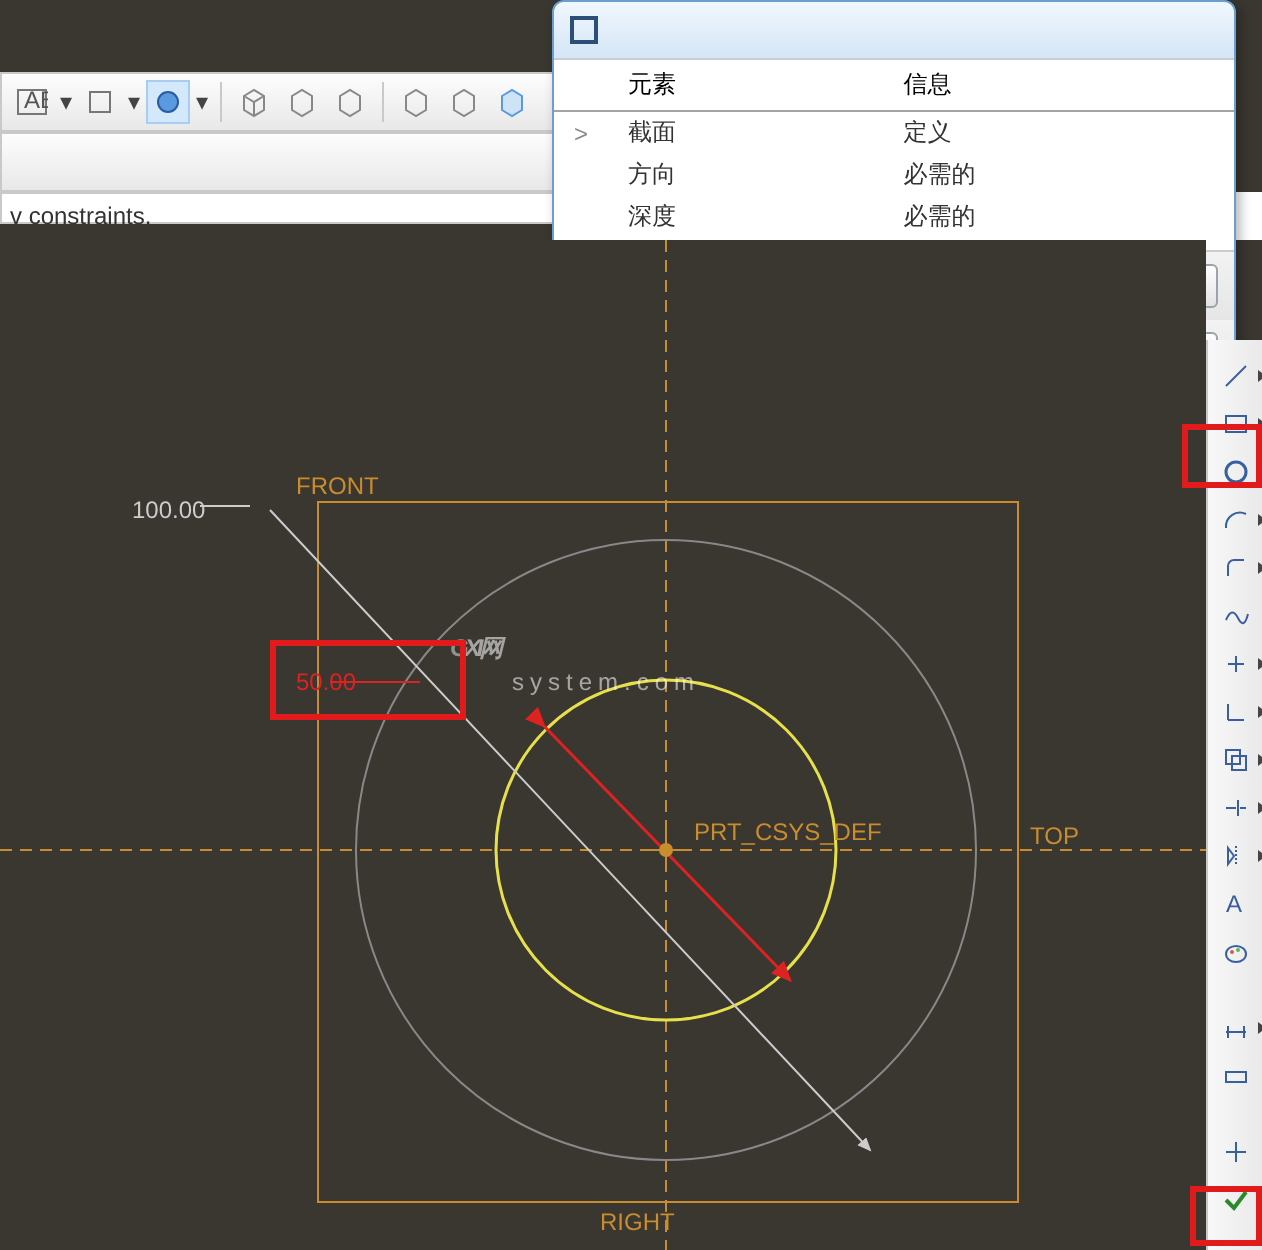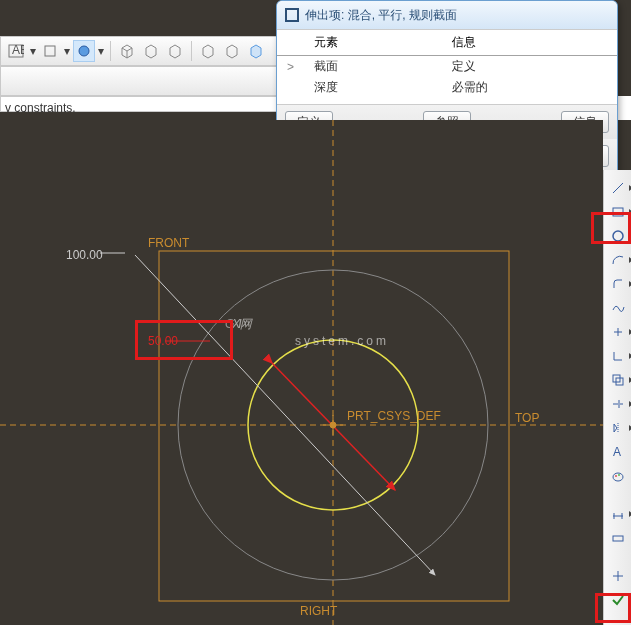--- a/index.html
+++ b/index.html
@@ -43,23 +43,23 @@
 .canvas svg{position:absolute;left:0;top:0}
 
 
 .hl{position:absolute;border:3px solid #e11b1b;pointer-events:none}
 .hl1{left:135px;top:320px;width:98px;height:40px}
 .hl2{right:0;top:212px;width:40px;height:32px}
 .hl3{right:0;top:593px;width:36px;height:30px}
 
 
 .wm{position:absolute;left:225px;top:275px;color:#fff;opacity:.55;pointer-events:none}
-.wm .big{font-size:58px;font-style:italic;font-weight:normal;font-family:Georgia,serif;letter-spacing:-2px}
+.wm .big{font-size:58px;font-style:italic;font-weight:bold;font-family:Georgia,serif;letter-spacing:-2px}
 .wm .big .g{color:#ddd}
-.wm .sm{font-size:12px;letter-spacing:3px;margin-top:-8px;margin-left:70px}
+.wm .sm{font-size:12px;letter-spacing:3px;margin-top:-8px;margin-left:31px}
 </style>
 </head>
 <body>
 
 <div class="tb-row">
   <button class="tb-btn">
       <svg width="16" height="14">
         <rect x="1" y="1" width="14" height="12" fill="none" stroke="#777"></rect>
         <text x="4" y="10" font-size="9" fill="#555">AB</text>
       </svg>
@@ -116,34 +116,38 @@
 <div class="sel-area">
   <svg width="16" height="16">
       <path d="M3 2 L3 13 L6 10 L8 14 L10 13 L8 9 L12 9 Z" fill="#fff" stroke="#333"></path>
     </svg>
   <span>选取</span>
 </div>
 
 <div class="dialog">
   <div class="dlg-title">
     <span class="ico"></span>
-    <span>伸出项: 混合, 平行, 规则截面</span>
   </div>
   <div class="dlg-body">
     <table class="tbl">
       <tbody>
           <tr>
             <th style="width:14px"></th>
             <th>元素</th>
             <th>信息</th>
           </tr>
       <tr>
             <td class="exp">&gt;</td>
             <td>截面</td>
             <td>定义</td>
+          </tr>
+      <tr>
+            <td class="exp"></td>
+            <td>方向</td>
+            <td>必需的</td>
           </tr>
       <tr>
             <td class="exp"></td>
             <td>深度</td>
             <td>必需的</td>
           </tr>
       <tr>
             <td colspan="3" style="height:6px"></td>
           </tr>
     </tbody>

